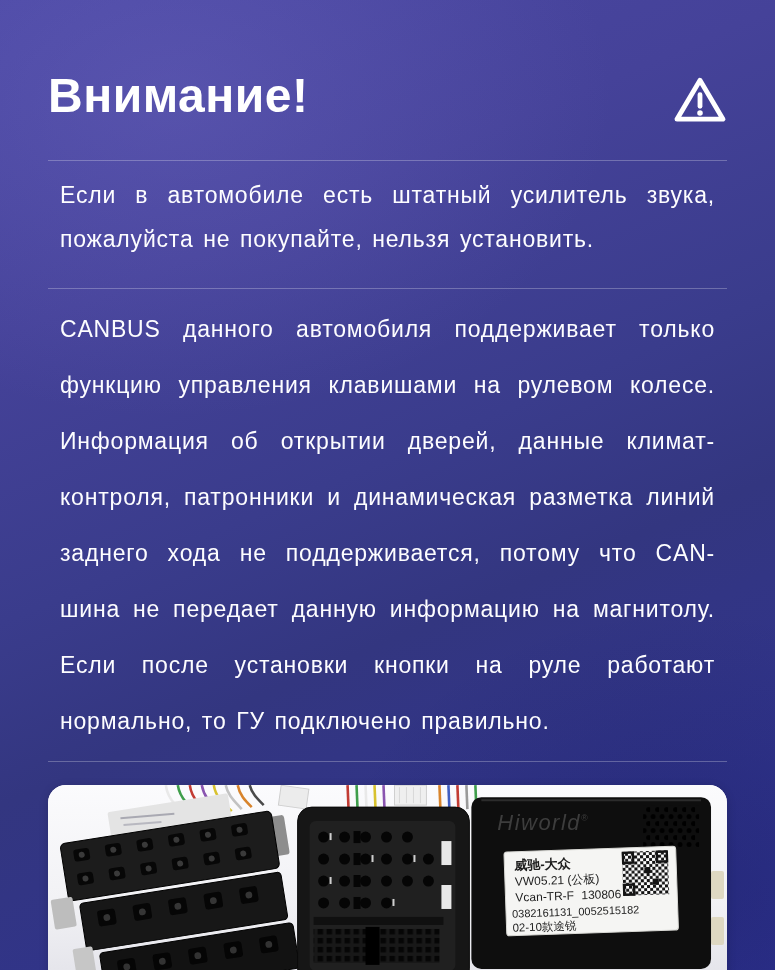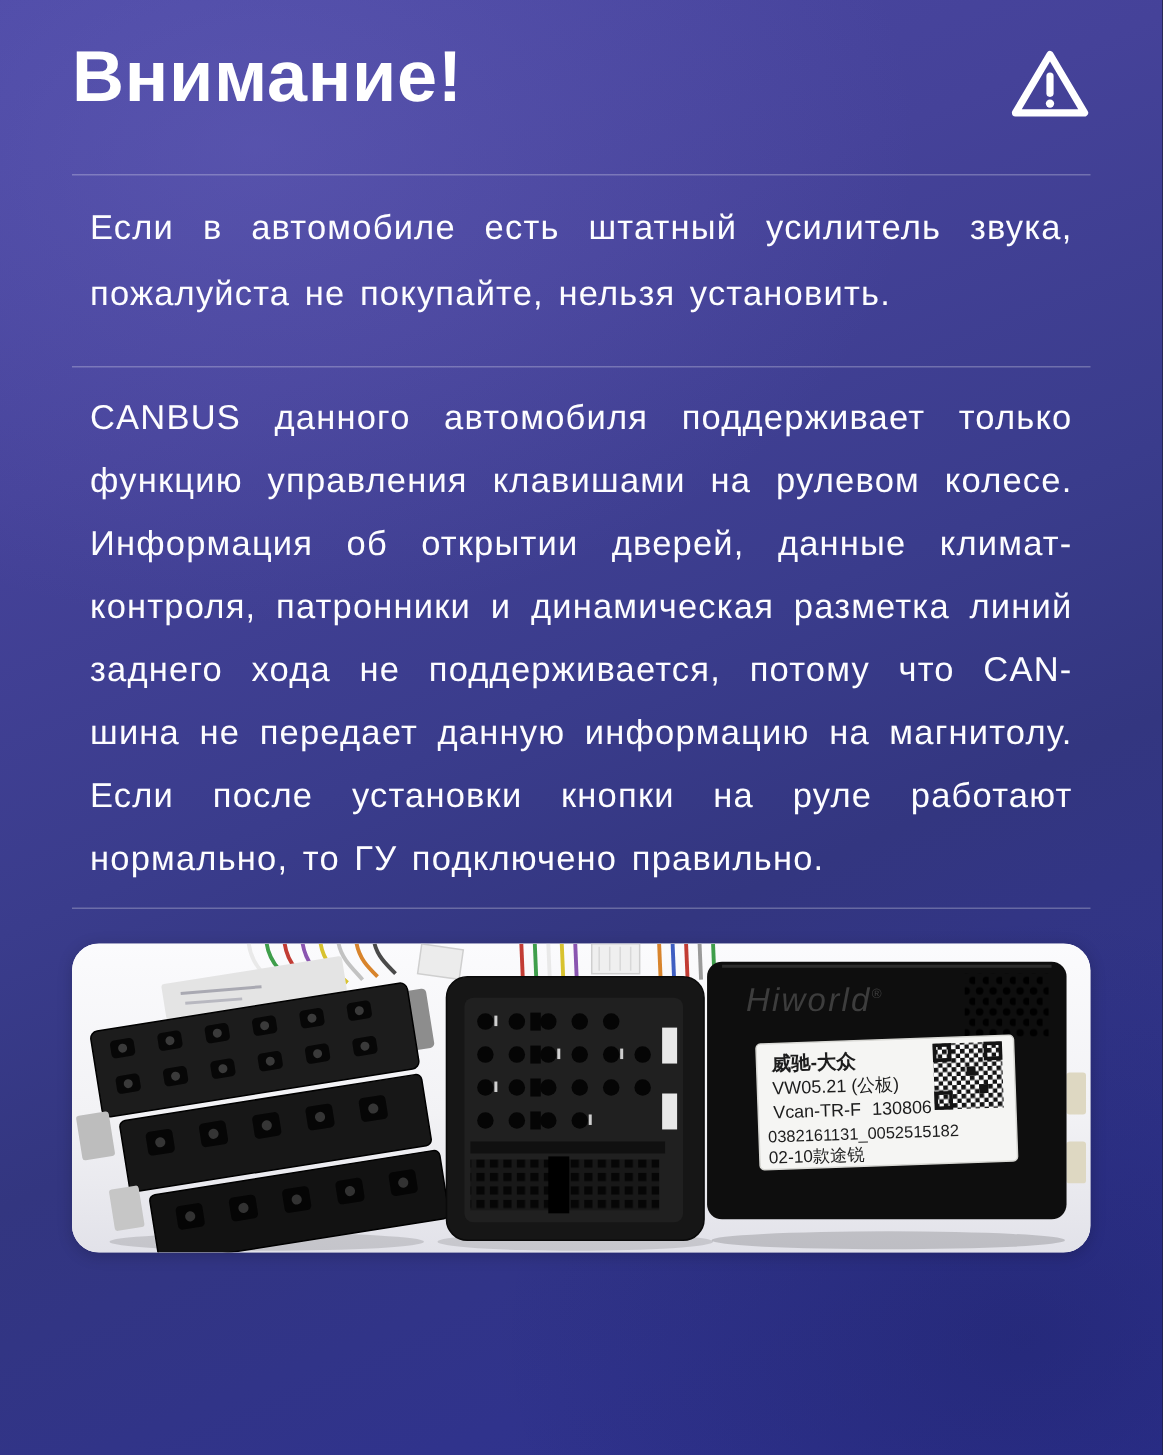--- a/index.html
+++ b/index.html
@@ -12,37 +12,37 @@
     color:#ffffff;
     font-family:"Liberation Sans", sans-serif;
     background:
       radial-gradient(95% 55% at 22% 10%, rgba(122,114,205,0.30), rgba(122,114,205,0) 60%),
       radial-gradient(70% 45% at 88% 92%, rgba(16,22,80,0.30), rgba(16,22,80,0) 65%),
       linear-gradient(157deg, #4b48a4 0%, #454299 26%, #3a3c8c 48%, #333680 62%, #30338c 84%, #2e3190 100%);
   }
   .content { padding:0 48px; }
   .masthead {
     display:flex; justify-content:space-between; align-items:flex-start;
-    padding-top:24px;
+    padding-top:68px;
   }
   h1.page-title {
     margin:0; font-size:48px; line-height:55px; font-weight:bold;
     letter-spacing:0.5px;
   }
   .warn-icon { width:54px; height:48px; margin-top:8px; flex:0 0 auto; }
   .divider { height:1px; background:rgba(255,255,255,0.26); }
   .d1 { margin-top:36px; }
   .d2 { margin-top:27px; }
   .d3 { margin-top:10px; }
   p.body-text {
     margin:12px; font-size:23px; letter-spacing:0.8px; word-spacing:2.5px;
     text-align:justify; color:#fdfdff;
   }
   .p1 { margin-top:22px; line-height:44px; }
-  .p2 { margin-top:23px; line-height:42px; }
+  .p2 { margin-top:23px; line-height:56px; }
   .p3 { margin-top:20px; line-height:44px; }
   .note { color:#3cbef2; }
   .photo-panel {
     margin:23px auto 0; width:679px; height:206px;
     border-radius:18px; background:#ffffff; overflow:hidden;
     box-shadow:0 2px 10px rgba(0,0,0,0.18);
   }
   .photo-panel svg { display:block; }
   .label-text { font-family:"Liberation Sans", sans-serif; }
 </style>

